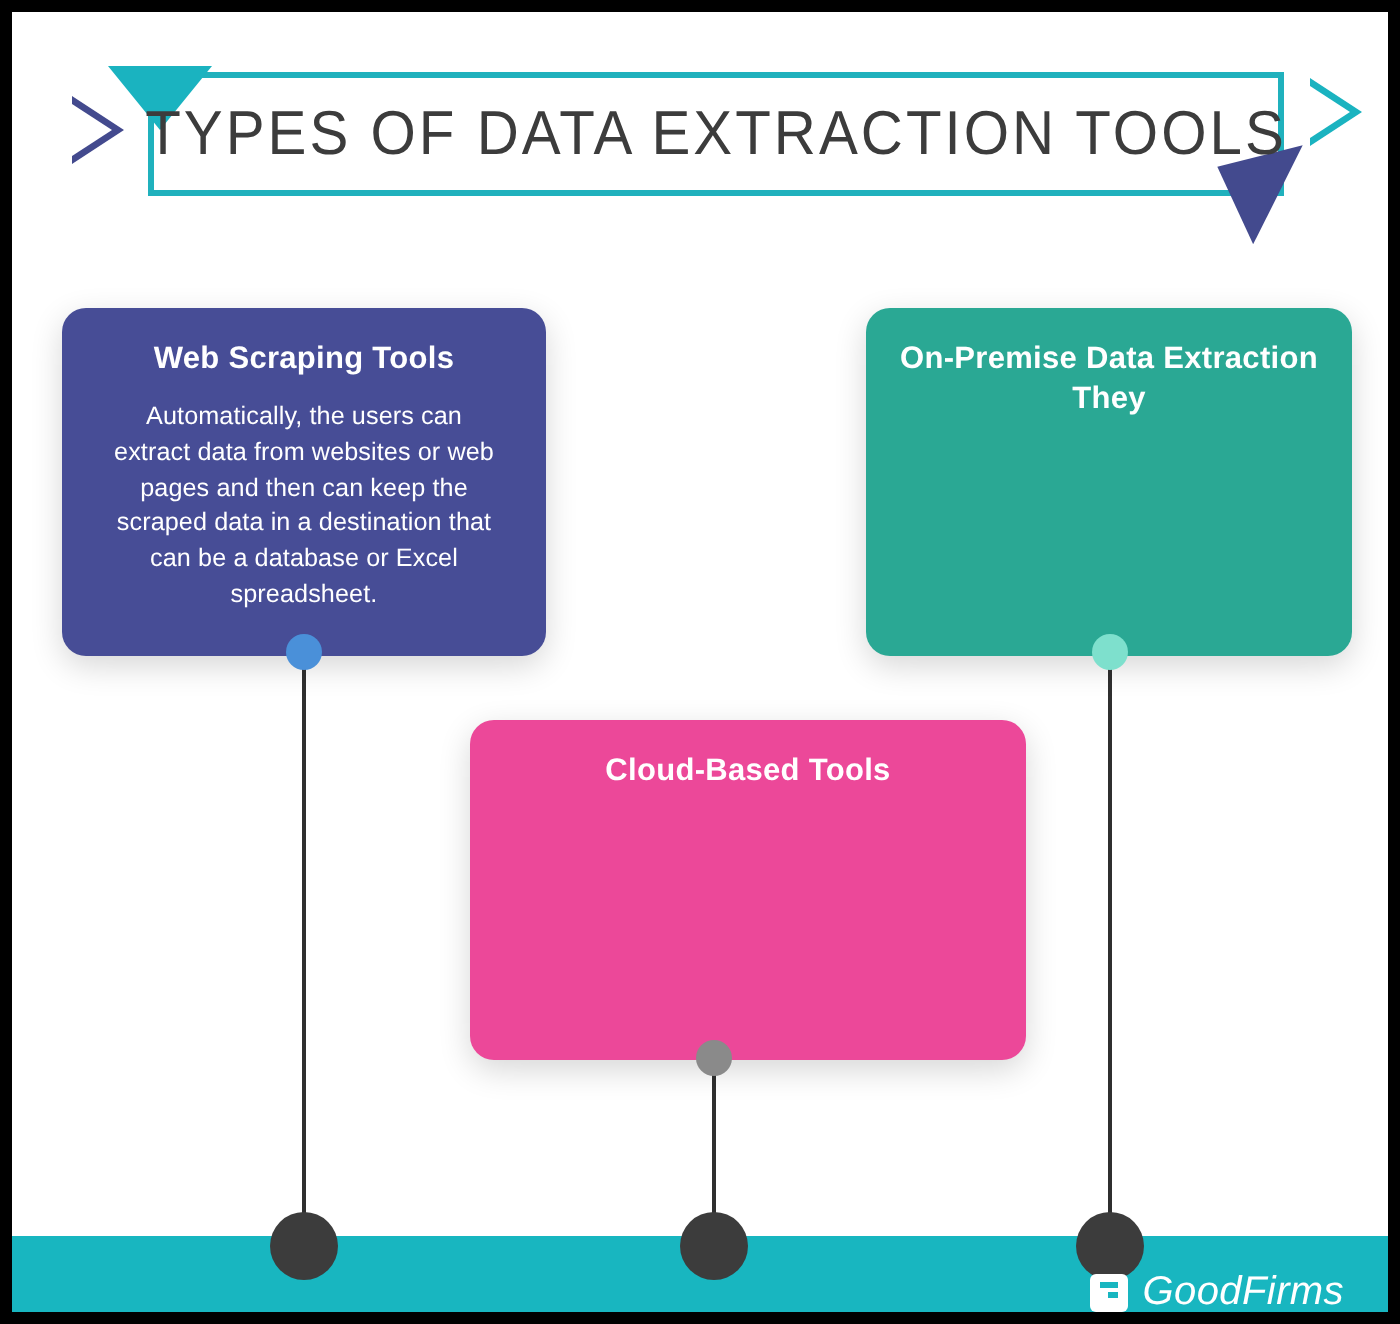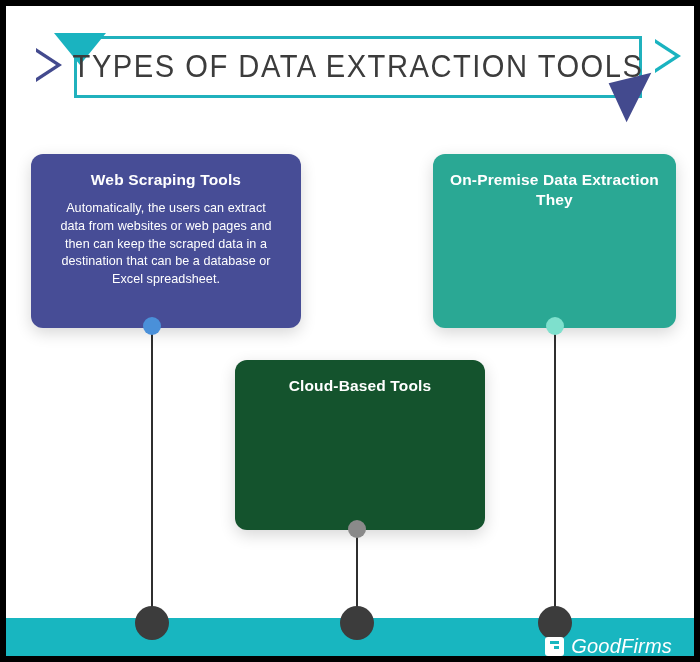--- a/index.html
+++ b/index.html
@@ -162,39 +162,39 @@
   .card-body {
     font-size: 12.6px;
     line-height: 1.42;
     margin: 10px;
     letter-spacing: 0.05px;
   }
 
   #card-web {
     left: 25px;
     top: 148px;
-    width: 270px;
+    width: 242px;
     height: 174px;
     background: #474d96;
   }
 
   #card-onprem {
     left: 427px;
     top: 148px;
     width: 243px;
     height: 174px;
     background: #2aa894;
   }
 
   #card-cloud {
     left: 229px;
     top: 354px;
-    width: 250px;
+    width: 278px;
     height: 170px;
-    background: #14532d;
+    background: #ec4899;
   }
 
   
   .connector-line {
     position: absolute;
     width: 2px;
     background: #2f2f2f;
     z-index: 1;
   }
   #line-web     { left: 145px; top: 322px; height: 296px; }

